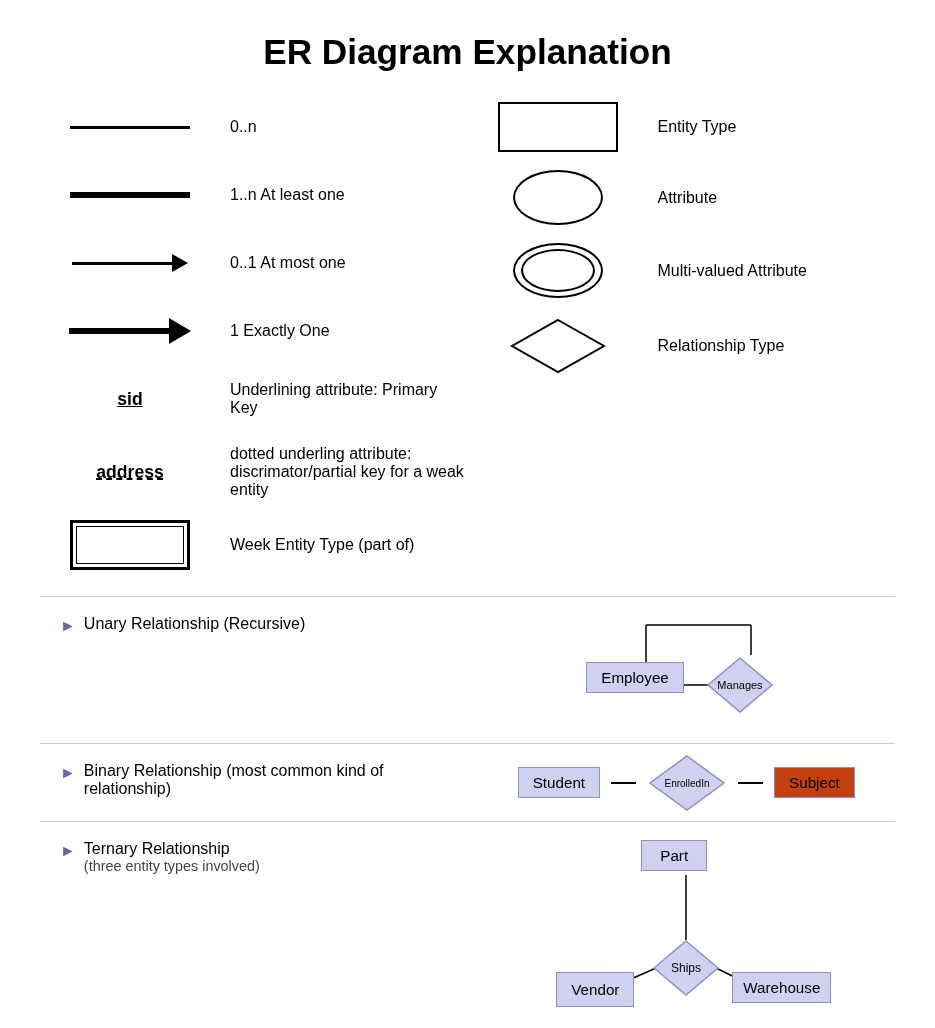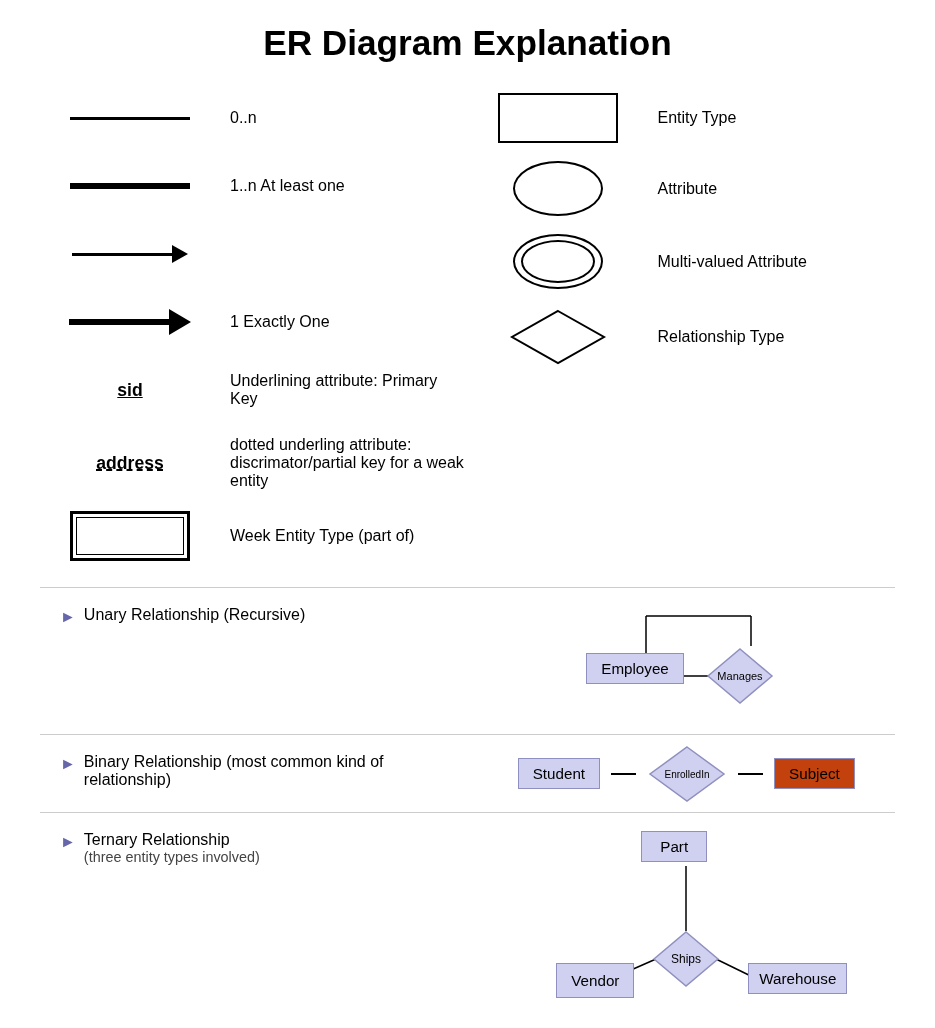--- a/index.html
+++ b/index.html
@@ -8,21 +8,21 @@
       font-family: Arial, sans-serif;
       width: 935px;
       min-height: 1028px;
       padding: 20px 40px;
     }
     h1 {
       text-align: center;
       font-size: 2.2em;
       font-weight: bold;
       margin-bottom: 30px;
-      margin-top: 3px;
+      margin-top: 12px;
     }
     .legend-grid {
       display: grid;
       grid-template-columns: 1fr 1fr;
       gap: 0;
     }
     .legend-row {
       display: flex;
       align-items: center;
       margin-bottom: 18px;
@@ -242,20 +242,21 @@
       <div class="legend-label">1..n At least one</div>
     </div>
 
     <div class="legend-row">
       <div class="legend-symbol">
         <div class="arrow-thin">
           <div class="shaft"></div>
           <div class="head"></div>
         </div>
       </div>
+      <div class="legend-label">0..1 At most one</div>
     </div>
 
     <div class="legend-row">
       <div class="legend-symbol">
         <div class="arrow-thick">
           <div class="shaft"></div>
           <div class="head"></div>
         </div>
       </div>
       <div class="legend-label">1 Exactly One</div>
@@ -431,18 +432,18 @@
         <svg width="70" height="60" viewBox="0 0 70 60">
           <polygon points="35,3 67,30 35,57 3,30" fill="#d0d0f0" stroke="#9090c0" stroke-width="1.5"></polygon>
           <text x="35" y="34" text-anchor="middle" font-size="12" fill="#000">Ships</text>
         </svg>
       </div>
 
       <div style="position:absolute;top:142px;left:10px;background:#d0d0f0;border:1.5px solid #9090c0;padding:8px 14px;font-size:0.95em;text-align:center;">
         <span>Vendor</span>
       </div>
 
-      <div style="position:absolute;top:142px;left:202px;background:#d0d0f0;border:1.5px solid #9090c0;padding:6px 10px;font-size:0.95em;text-align:center;">
+      <div style="position:absolute;top:142px;left:186px;background:#d0d0f0;border:1.5px solid #9090c0;padding:6px 10px;font-size:0.95em;text-align:center;">
         <span>Warehouse</span>
       </div>
     </div>
   </div>
 </div>
 
 </body></html>

